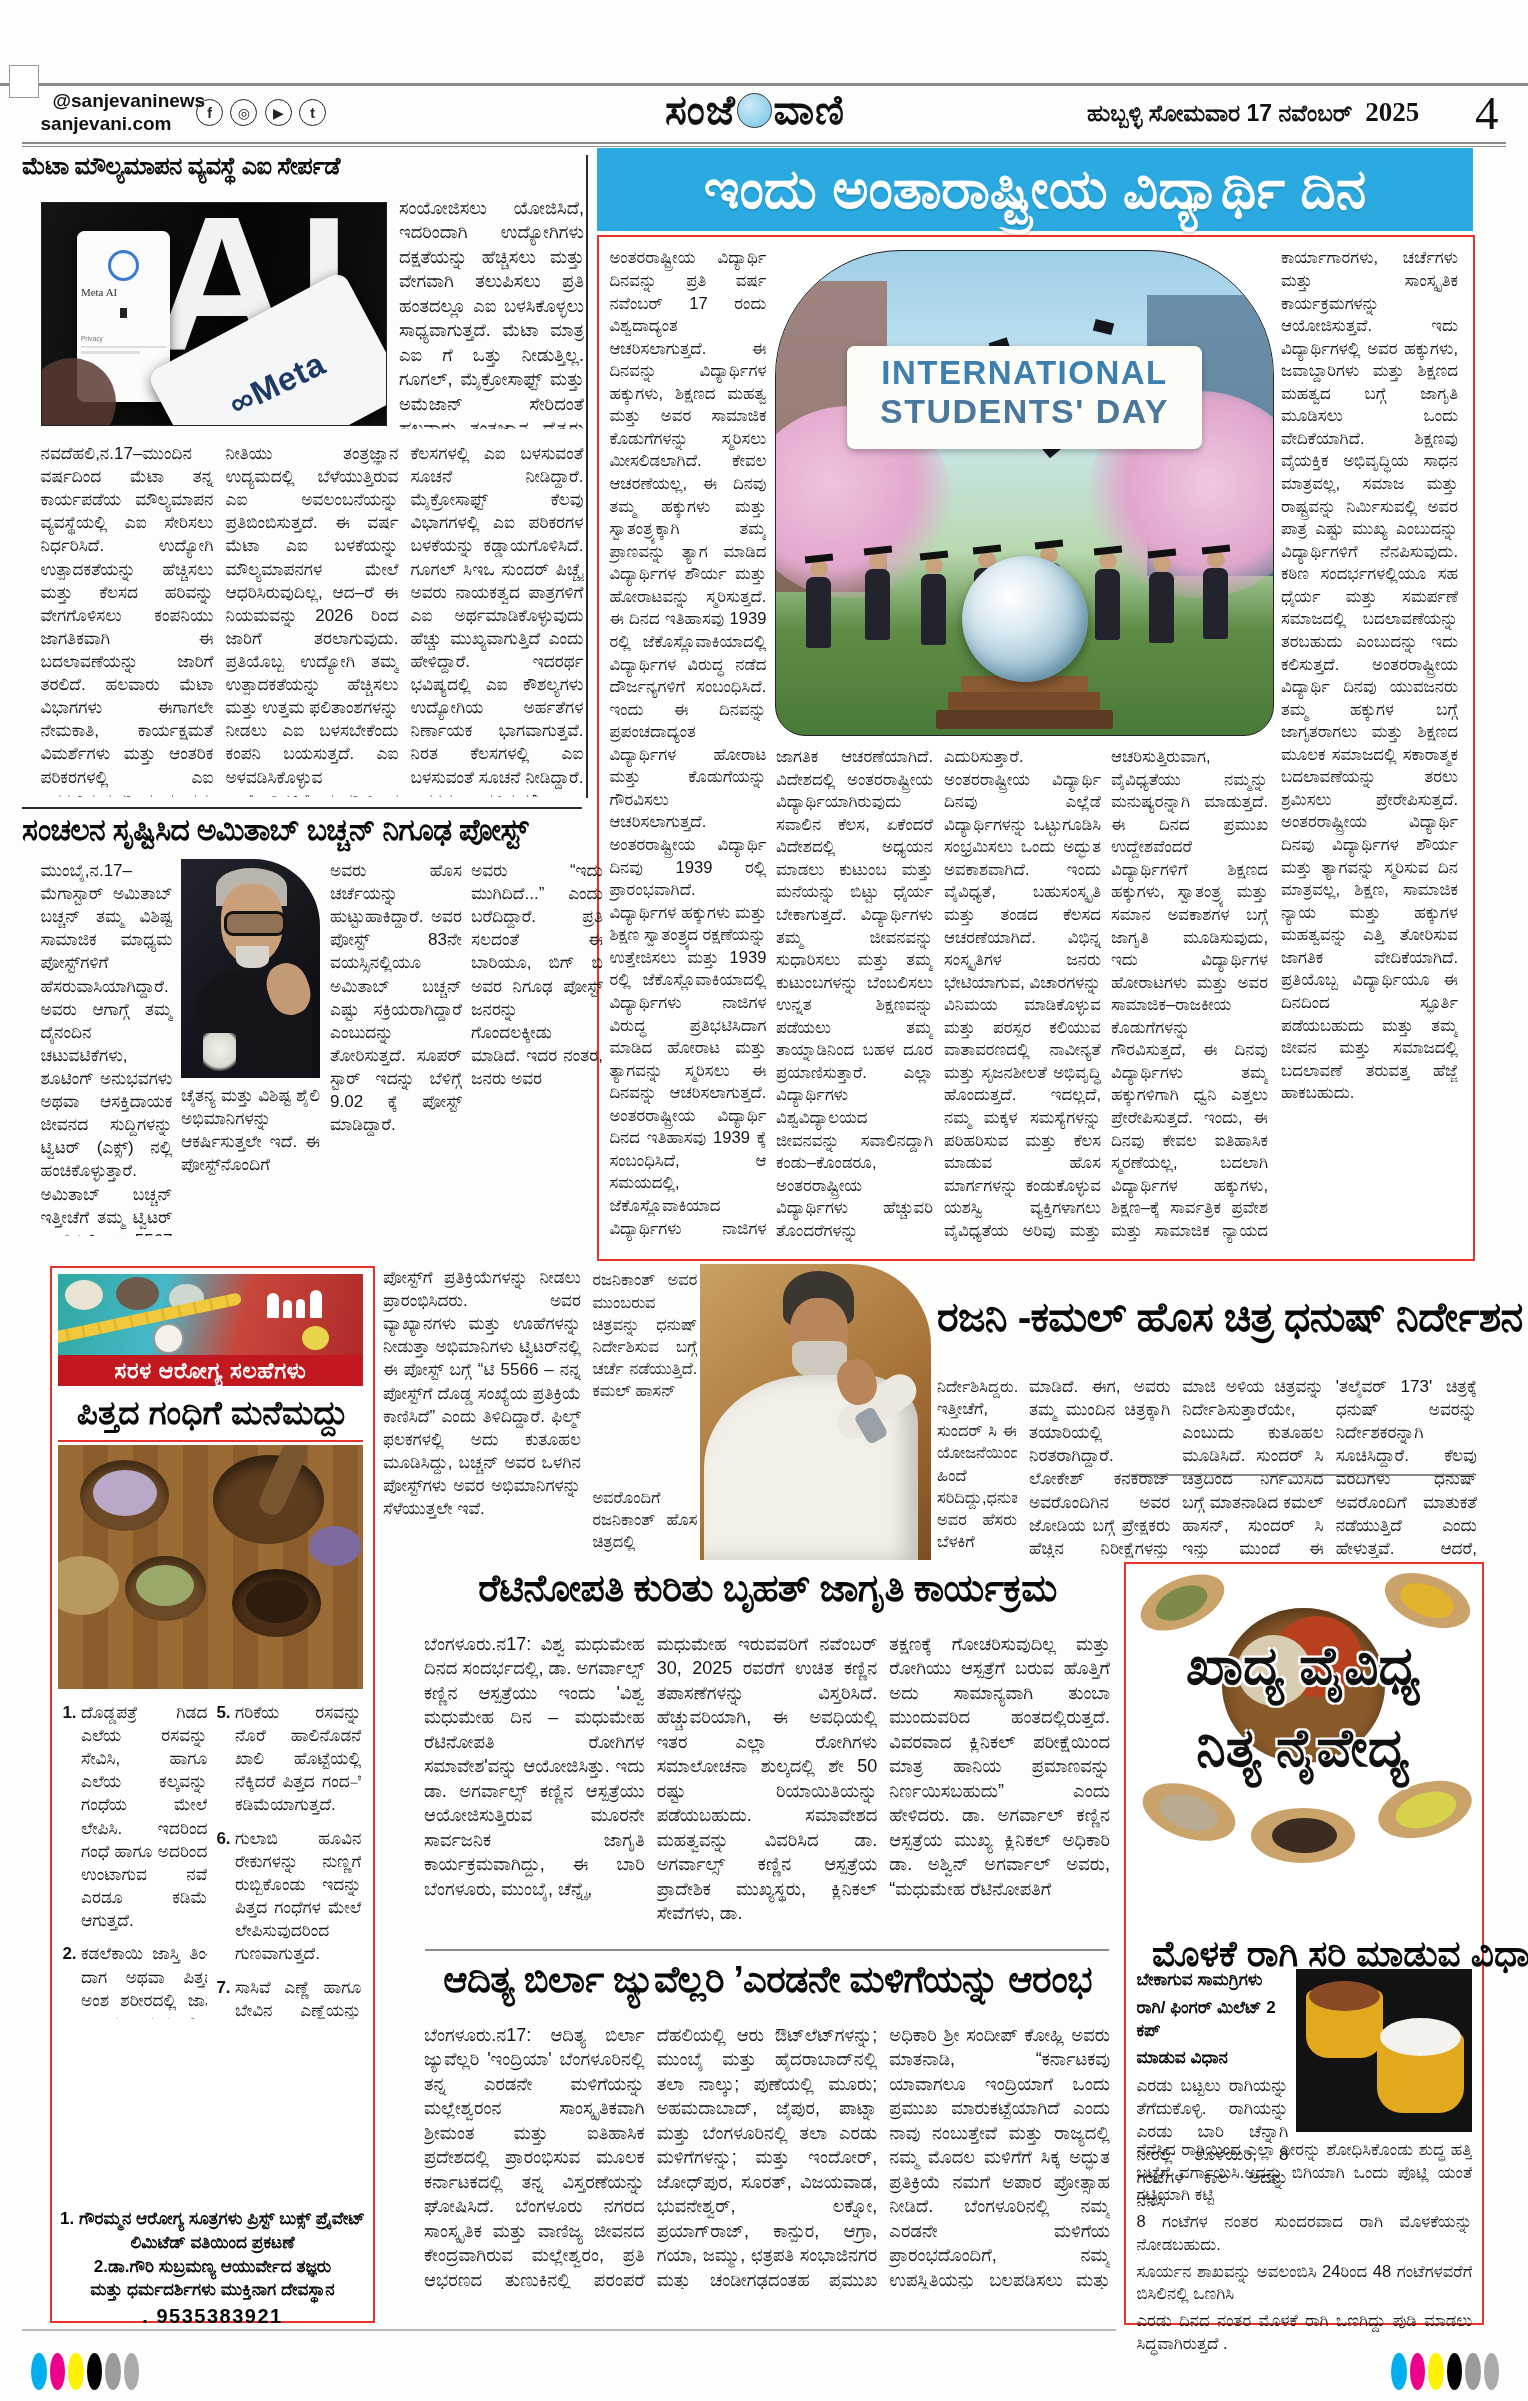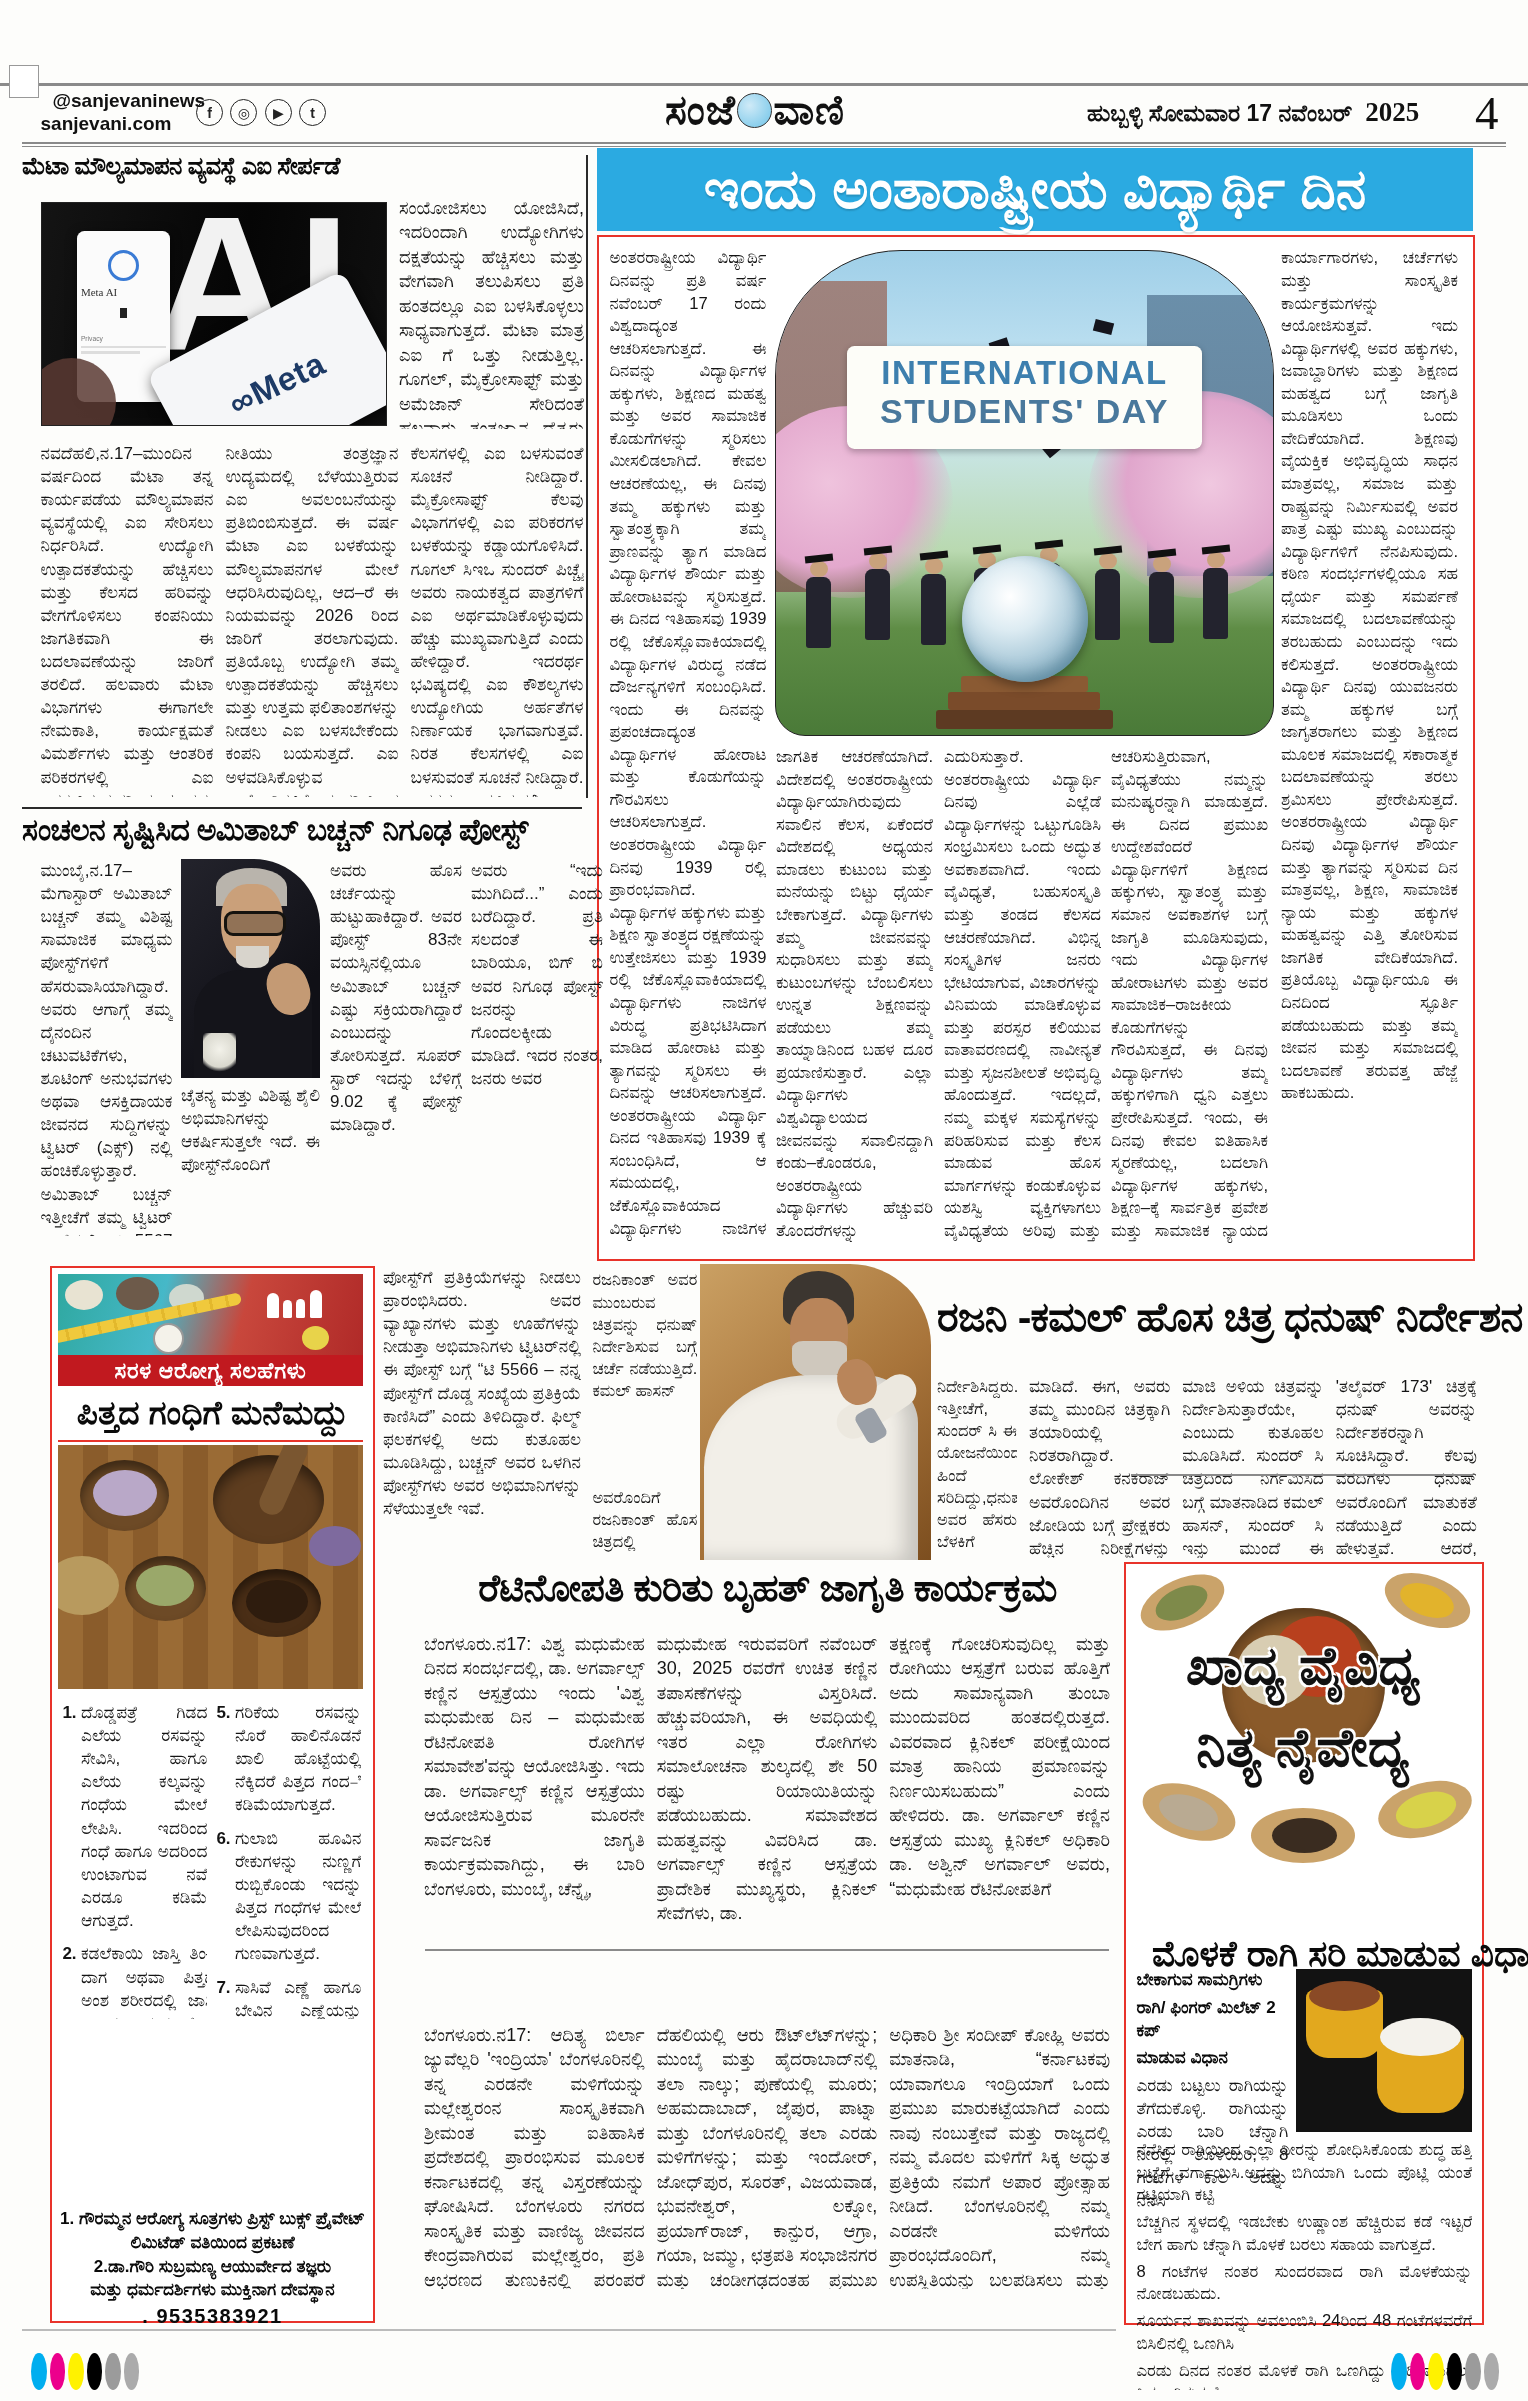--- a/index.html
+++ b/index.html
@@ -255,20 +255,21 @@
   <div class="hl" style="font-size:38px;white-space:nowrap;text-align:center;width:100%;letter-spacing:-0.7px;">ರೆಟಿನೋಪತಿ ಕುರಿತು ಬೃಹತ್ ಜಾಗೃತಿ ಕಾರ್ಯಕ್ರಮ</div>
   <div class="abs cols" style="left:6px;top:65px;width:686px;height:290px;">
     <div class="bodytext" style="font-size:18px;">ಬೆಂಗಳೂರು.ನ17: ವಿಶ್ವ ಮಧುಮೇಹ ದಿನದ ಸಂದರ್ಭದಲ್ಲಿ, ಡಾ. ಅಗರ್ವಾಲ್ಸ್ ಕಣ್ಣಿನ ಆಸ್ಪತ್ರೆಯು ಇಂದು 'ವಿಶ್ವ ಮಧುಮೇಹ ದಿನ – ಮಧುಮೇಹ ರೆಟಿನೋಪತಿ ರೋಗಿಗಳ ಸಮಾವೇಶ'ವನ್ನು ಆಯೋಜಿಸಿತ್ತು. ಇದು ಡಾ. ಅಗರ್ವಾಲ್ಸ್ ಕಣ್ಣಿನ ಆಸ್ಪತ್ರೆಯು ಆಯೋಜಿಸುತ್ತಿರುವ ಮೂರನೇ ಸಾರ್ವಜನಿಕ ಜಾಗೃತಿ ಕಾರ್ಯಕ್ರಮವಾಗಿದ್ದು, ಈ ಬಾರಿ ಬೆಂಗಳೂರು, ಮುಂಬೈ, ಚೆನ್ನೈ,</div>
     <div class="bodytext" style="font-size:18px;">ಮಧುಮೇಹ ಇರುವವರಿಗೆ ನವೆಂಬರ್ 30, 2025 ರವರೆಗೆ ಉಚಿತ ಕಣ್ಣಿನ ತಪಾಸಣೆಗಳನ್ನು ವಿಸ್ತರಿಸಿದೆ. ಹೆಚ್ಚುವರಿಯಾಗಿ, ಈ ಅವಧಿಯಲ್ಲಿ ಇತರ ಎಲ್ಲಾ ರೋಗಿಗಳು ಸಮಾಲೋಚನಾ ಶುಲ್ಕದಲ್ಲಿ ಶೇ 50 ರಷ್ಟು ರಿಯಾಯಿತಿಯನ್ನು ಪಡೆಯಬಹುದು. ಸಮಾವೇಶದ ಮಹತ್ವವನ್ನು ವಿವರಿಸಿದ ಡಾ. ಅಗರ್ವಾಲ್ಸ್ ಕಣ್ಣಿನ ಆಸ್ಪತ್ರೆಯ ಪ್ರಾದೇಶಿಕ ಮುಖ್ಯಸ್ಥರು, ಕ್ಲಿನಿಕಲ್ ಸೇವೆಗಳು, ಡಾ.</div>
     <div class="bodytext" style="font-size:18px;">ತಕ್ಷಣಕ್ಕೆ ಗೋಚರಿಸುವುದಿಲ್ಲ ಮತ್ತು ರೋಗಿಯು ಆಸ್ಪತ್ರೆಗೆ ಬರುವ ಹೊತ್ತಿಗೆ ಅದು ಸಾಮಾನ್ಯವಾಗಿ ತುಂಬಾ ಮುಂದುವರಿದ ಹಂತದಲ್ಲಿರುತ್ತದೆ. ವಿವರವಾದ ಕ್ಲಿನಿಕಲ್ ಪರೀಕ್ಷೆಯಿಂದ ಮಾತ್ರ ಹಾನಿಯ ಪ್ರಮಾಣವನ್ನು ನಿರ್ಣಯಿಸಬಹುದು” ಎಂದು ಹೇಳಿದರು. ಡಾ. ಅಗರ್ವಾಲ್ ಕಣ್ಣಿನ ಆಸ್ಪತ್ರೆಯ ಮುಖ್ಯ ಕ್ಲಿನಿಕಲ್ ಅಧಿಕಾರಿ ಡಾ. ಅಶ್ವಿನ್ ಅಗರ್ವಾಲ್ ಅವರು, “ಮಧುಮೇಹ ರೆಟಿನೋಪತಿಗೆ</div>
   </div>
 </div>
 
 <div class="abs grayrule" style="left:425px;top:1949px;width:684px;height:2.2px;"></div>
 <div class="abs" style="left:418px;top:1959px;width:699px;height:340px;">
+  <div class="hl" style="font-size:37px;white-space:nowrap;text-align:center;width:100%;letter-spacing:-0.7px;">ಆದಿತ್ಯ ಬಿರ್ಲಾ ಜ್ಯುವೆಲ್ಲರಿ ’ಎರಡನೇ ಮಳಿಗೆಯನ್ನು ಆರಂಭ</div>
   <div class="abs cols" style="left:6px;top:64px;width:686px;height:266px;">
     <div class="bodytext" style="font-size:18px;">ಬೆಂಗಳೂರು.ನ17: ಆದಿತ್ಯ ಬಿರ್ಲಾ ಜ್ಯುವೆಲ್ಲರಿ 'ಇಂದ್ರಿಯಾ' ಬೆಂಗಳೂರಿನಲ್ಲಿ ತನ್ನ ಎರಡನೇ ಮಳಿಗೆಯನ್ನು ಮಲ್ಲೇಶ್ವರಂನ ಸಾಂಸ್ಕೃತಿಕವಾಗಿ ಶ್ರೀಮಂತ ಮತ್ತು ಐತಿಹಾಸಿಕ ಪ್ರದೇಶದಲ್ಲಿ ಪ್ರಾರಂಭಿಸುವ ಮೂಲಕ ಕರ್ನಾಟಕದಲ್ಲಿ ತನ್ನ ವಿಸ್ತರಣೆಯನ್ನು ಘೋಷಿಸಿದೆ. ಬೆಂಗಳೂರು ನಗರದ ಸಾಂಸ್ಕೃತಿಕ ಮತ್ತು ವಾಣಿಜ್ಯ ಜೀವನದ ಕೇಂದ್ರವಾಗಿರುವ ಮಲ್ಲೇಶ್ವರಂ, ಪ್ರತಿ ಆಭರಣದ ತುಣುಕಿನಲ್ಲಿ ಪರಂಪರೆ ಮತ್ತು ಕರಕುಶಲತೆಯನ್ನು ಗೌರವಿಸುವ ಕಲೆ ಮತ್ತು ಸಂಸ್ಕೃತಿ ಪ್ರಿಯರೊಂದಿಗೆ ಆಳವಾಗಿ ಬೆರೆತು ಹೋಗಿದೆ.</div>
     <div class="bodytext" style="font-size:18px;">ದೆಹಲಿಯಲ್ಲಿ ಆರು ಔಟ್‌ಲೆಟ್‌ಗಳನ್ನು; ಮುಂಬೈ ಮತ್ತು ಹೈದರಾಬಾದ್‌ನಲ್ಲಿ ತಲಾ ನಾಲ್ಕು; ಪುಣೆಯಲ್ಲಿ ಮೂರು; ಅಹಮದಾಬಾದ್, ಜೈಪುರ, ಪಾಟ್ನಾ ಮತ್ತು ಬೆಂಗಳೂರಿನಲ್ಲಿ ತಲಾ ಎರಡು ಮಳಿಗೆಗಳನ್ನು; ಮತ್ತು ಇಂದೋರ್, ಜೋಧ್‌ಪುರ, ಸೂರತ್, ವಿಜಯವಾಡ, ಭುವನೇಶ್ವರ್, ಲಕ್ನೋ, ಪ್ರಯಾಗ್‌ರಾಜ್, ಕಾನ್ಪುರ, ಆಗ್ರಾ, ಗಯಾ, ಜಮ್ಮು, ಛತ್ರಪತಿ ಸಂಭಾಜಿನಗರ ಮತ್ತು ಚಂಡೀಗಢದಂತಹ ಪ್ರಮುಖ ನಗರಗಳಲ್ಲಿ ತಲಾ ಒಂದೊಂದು ಮಳಿಗೆಯನ್ನು ಒಳಗೊಂಡಿದೆ. ಇಂದ್ರಿಯಾದ ಮುಖ್ಯ ಕಾರ್ಯನಿರ್ವಾಹಕ</div>
     <div class="bodytext" style="font-size:18px;">ಅಧಿಕಾರಿ ಶ್ರೀ ಸಂದೀಪ್ ಕೋಹ್ಲಿ ಅವರು ಮಾತನಾಡಿ, “ಕರ್ನಾಟಕವು ಯಾವಾಗಲೂ ಇಂದ್ರಿಯಾಗೆ ಒಂದು ಪ್ರಮುಖ ಮಾರುಕಟ್ಟೆಯಾಗಿದೆ ಎಂದು ನಾವು ನಂಬುತ್ತೇವೆ ಮತ್ತು ರಾಜ್ಯದಲ್ಲಿ ನಮ್ಮ ಮೊದಲ ಮಳಿಗೆಗೆ ಸಿಕ್ಕ ಅದ್ಭುತ ಪ್ರತಿಕ್ರಿಯೆ ನಮಗೆ ಅಪಾರ ಪ್ರೋತ್ಸಾಹ ನೀಡಿದೆ. ಬೆಂಗಳೂರಿನಲ್ಲಿ ನಮ್ಮ ಎರಡನೇ ಮಳಿಗೆಯ ಪ್ರಾರಂಭದೊಂದಿಗೆ, ನಮ್ಮ ಉಪಸ್ಥಿತಿಯನ್ನು ಬಲಪಡಿಸಲು ಮತ್ತು ಇಂದ್ರಿಯಾದ ಕಲಾತ್ಮಕ ಕರಕುಶಲತೆಯ ಪರಂಪರೆಯನ್ನು ದಕ್ಷಿಣ ಭಾರತಕ್ಕೆ ಆಳವಾಗಿ ತರಲು ನಾವು ಉತ್ಸುಕರಾಗಿದ್ದೇವೆ ಎಂದು ಹೇಳಿದರು.</div>
   </div>
 </div>
 
 <div class="abs grayrule" style="left:1131px;top:1474px;width:342px;height:2.2px;"></div>
 <div class="abs redbox" style="left:1124px;top:1562px;width:356px;height:759px;">
   <div class="abs" style="left:7.4px;top:0;width:339px;height:337px;overflow:hidden;
@@ -303,21 +304,20 @@
 
   <div class="abs" style="left:10.4px;top:404px;width:152px;">
     <div class="hl bodytext" style="text-align:left;font-weight:bold;">ಬೇಕಾಗುವ ಸಾಮಗ್ರಿಗಳು</div>
     <div class="hl bodytext" style="text-align:left;font-weight:bold;margin-top:4.4px;">ರಾಗಿ/ ಫಿಂಗರ್ ಮಿಲೆಟ್ 2 ಕಪ್</div>
     <div class="hl bodytext" style="text-align:left;font-weight:bold;margin-top:4.4px;">ಮಾಡುವ ವಿಧಾನ</div>
     <div class="bodytext" style="margin-top:4.4px;">ಎರಡು ಬಟ್ಟಲು ರಾಗಿಯನ್ನು ತೆಗೆದುಕೊಳ್ಳಿ. ರಾಗಿಯನ್ನು ಎರಡು ಬಾರಿ ಚೆನ್ನಾಗಿ ನೀರಲ್ಲಿ ತೊಳೆಯಿರಿ, 8 ಗಂಟೆಗಳ ಕಾಲ ಅದನ್ನು ನೆನೆಸಿ</div>
   </div>
 
   <div class="abs bodytext" style="left:10.4px;top:575px;width:336px;height:251px;font-size:16.6px;">
     <div style="margin-bottom:4.4px;">ನೆನೆಸಿದ ರಾಗಿಯಿಂದ ಎಲ್ಲಾ ನೀರನ್ನು ಶೋಧಿಸಿಕೊಂಡು ಶುದ್ಧ ಹತ್ತಿ ಬಟ್ಟೆಗೆ ವರ್ಗಾಯಿಸಿ.ಅದನ್ನು ಬಿಗಿಯಾಗಿ ಒಂದು ಪೊಟ್ಲಿ ಯಂತೆ ಗಟ್ಟಿಯಾಗಿ ಕಟ್ಟಿ</div>
-    <div style="margin-bottom:4.4px;">ಬೆಚ್ಚಗಿನ ಸ್ಥಳದಲ್ಲಿ ಇಡಬೇಕು ಉಷ್ಣಾಂಶ ಹೆಚ್ಚಿರುವ ಕಡೆ ಇಟ್ಟರೆ ಬೇಗ ಹಾಗು ಚೆನ್ನಾಗಿ ಮೊಳಕೆ ಬರಲು ಸಹಾಯ ವಾಗುತ್ತದೆ.</div>
     <div style="margin-bottom:4.4px;">8 ಗಂಟೆಗಳ ನಂತರ ಸುಂದರವಾದ ರಾಗಿ ಮೊಳಕೆಯನ್ನು ನೋಡಬಹುದು.</div>
     <div style="margin-bottom:4.4px;">ಸೂರ್ಯನ ಶಾಖವನ್ನು ಅವಲಂಬಿಸಿ 24ರಿಂದ 48 ಗಂಟೆಗಳವರೆಗೆ ಬಿಸಿಲಿನಲ್ಲಿ ಒಣಗಿಸಿ</div>
     <div style="margin-bottom:4.4px;">ಎರಡು ದಿನದ ನಂತರ ಮೊಳಕೆ ರಾಗಿ ಒಣಗಿದ್ದು ಪುಡಿ ಮಾಡಲು ಸಿದ್ಧವಾಗಿರುತ್ತದೆ .</div>
 
   </div>
 </div>
 
 <div class="abs" style="left:22px;top:2329px;width:1094px;height:1.5px;background:#bbb;"></div>
 <div class="abs" style="left:31px;top:2353px;display:flex;gap:3px;">
   <div class="dot" style="background:#00AEEF;"></div>

